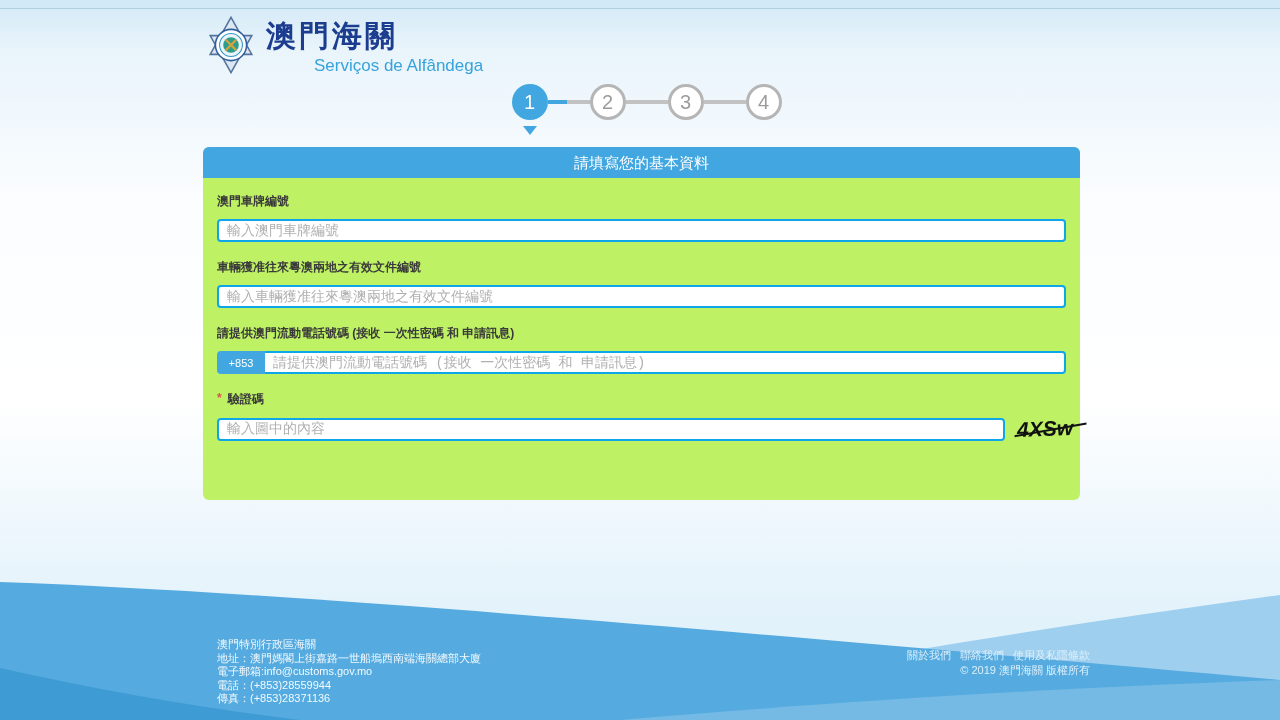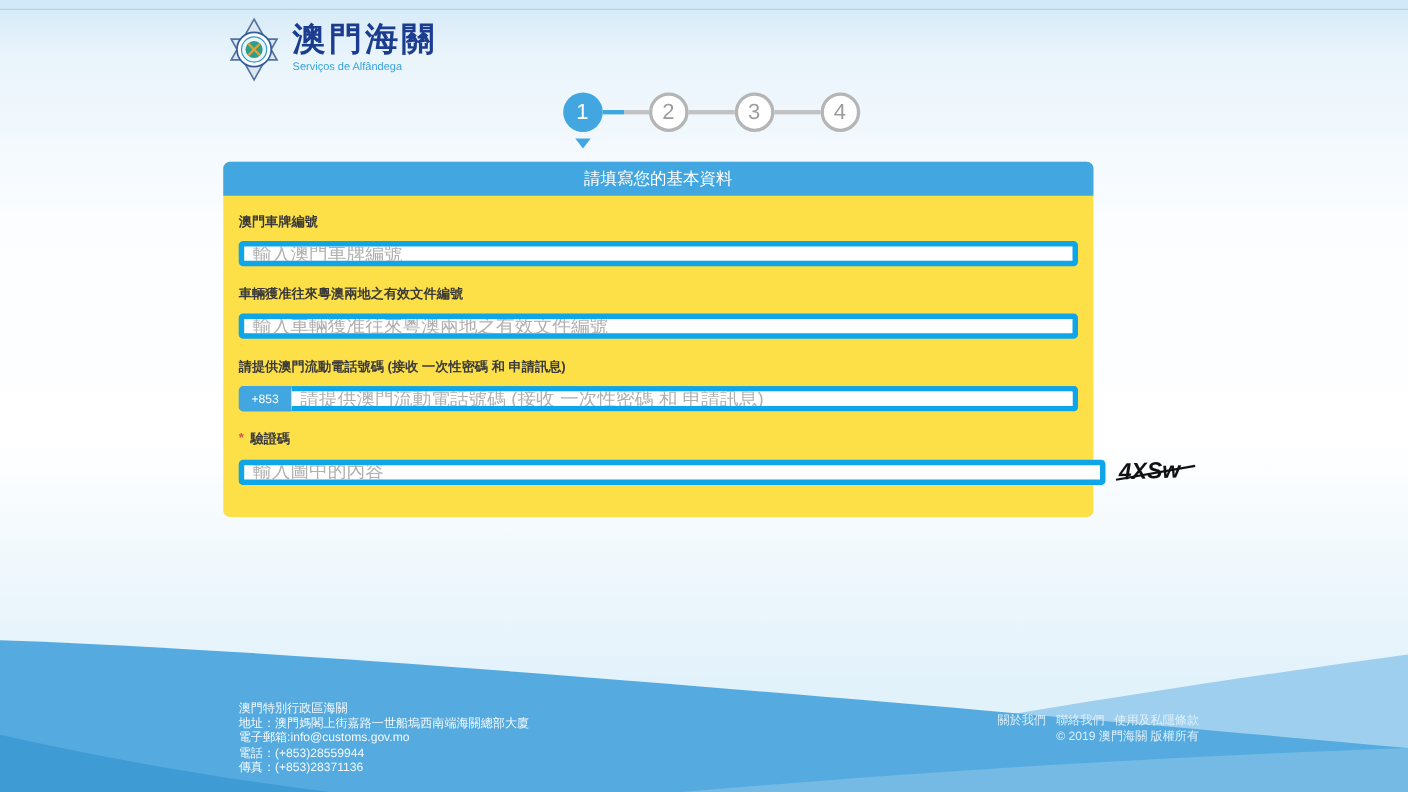--- a/index.html
+++ b/index.html
@@ -8,44 +8,44 @@
     font-family:"Liberation Sans","DejaVu Sans",sans-serif;
     background:linear-gradient(180deg,#D3E9F7 0px,#E9F4FB 50px,#FBFDFF 200px,#FFFFFF 400px,#ECF6FC 540px,#E2F2FB 620px,#E2F2FB 720px);
   }
   .topstrip{position:absolute;top:0;left:0;right:0;height:8px;background:#D2E9F7;border-bottom:1px solid #B3D0E2;}
 
   
   .header{position:absolute;left:205px;top:15px;display:flex;align-items:flex-start;z-index:4;cursor:pointer;}
   .logo{width:52px;height:60px;display:block;}
   .brand{margin-left:9px;padding-top:4px;}
   .brand-zh{font-size:30px;font-weight:bold;color:#1B3C8F;letter-spacing:3px;line-height:34px;font-family:Liberation Serif, serif;}
-  .brand-pt{font-size:10px;color:#36A3DC;margin-top:3px;}
+  .brand-pt{font-size:17px;color:#36A3DC;margin-top:3px;margin-left:48px;}
 
   
   .steps{position:absolute;left:203px;top:84px;width:887px;display:flex;justify-content:center;align-items:center;z-index:4;}
   .step-wrap{position:relative;width:36px;height:36px;}
   .step-circle{box-sizing:border-box;width:36px;height:36px;border-radius:50%;background:#fff;border:3px solid #B5B5B5;
     color:#9C9C9C;font-size:20px;display:flex;align-items:center;justify-content:center;}
   .step-circle.active{background:#42A7E0;border:none;color:#fff;}
   .step-arrow{position:absolute;left:50%;top:42px;transform:translateX(-50%);width:0;height:0;
     border-left:7px solid transparent;border-right:7px solid transparent;border-top:9px solid #42A7E0;}
   .connector{width:42px;height:4px;background:#C2C2C2;}
   .connector.first{background:linear-gradient(to right,#42A7E0 0 45%,#C2C2C2 45% 100%);}
 
   
-  .card{position:absolute;left:203px;top:147px;width:791px;background:#fde047;border-radius:6px;z-index:4;padding-bottom:12px;}
+  .card{position:absolute;left:203px;top:147px;width:877px;background:#bef264;border-radius:6px;z-index:4;padding-bottom:42px;}
   .card-header{height:31px;background:#42A7E0;border-radius:6px 6px 0 0;color:#FFFFFF;text-align:center;line-height:31px;font-size:15px;}
   .card-body{padding:15px 14px 0;}
   .field{margin-bottom:17px;}
   .field-label{font-size:12px;font-weight:bold;color:#3A3A3A;margin-bottom:9px;display:flex;align-items:flex-start;gap:5px;}
   .req{color:#D9534F;margin-right:1px;}
   .help-icon{display:inline-block;width:15px;height:15px;background:#42A7E0;color:#fff;border-radius:3px;
     font-size:10px;font-weight:bold;text-align:center;line-height:15px;cursor:pointer;}
-  input.text{width:100%;box-sizing:border-box;height:23px;border:5px solid #0ea5e9;border-radius:4px;
-    padding:0 8px;font-size:17px;background:#fff;color:#555;outline:none;}
+  input.text{width:100%;box-sizing:border-box;height:23px;border:2px solid #0ea5e9;border-radius:4px;
+    padding:0 8px;font-size:14px;background:#fff;color:#555;outline:none;font-family:Liberation Mono, monospace;}
   input.text::placeholder{color:#B0B0B0;}
   .phone-row{display:flex;}
   .prefix{width:48px;flex:0 0 48px;background:#42A7E0;color:#fff;font-size:11px;display:flex;align-items:center;
     justify-content:center;border-radius:4px 0 0 4px;height:23px;}
   .phone-row input.text{border-radius:0 4px 4px 0;border-left:none;flex:1;}
   .captcha-row{display:flex;align-items:center;}
   .captcha-row input.text{width:788px;flex:0 0 788px;}
   .captcha-box{position:relative;margin-left:12px;font-weight:bold;font-style:italic;font-size:21px;color:#111;
     letter-spacing:0px;transform:rotate(-2deg);cursor:pointer;}
   .captcha-strike{position:absolute;left:-3px;right:-14px;top:48%;height:2px;background:#111;transform:rotate(-8deg);}

